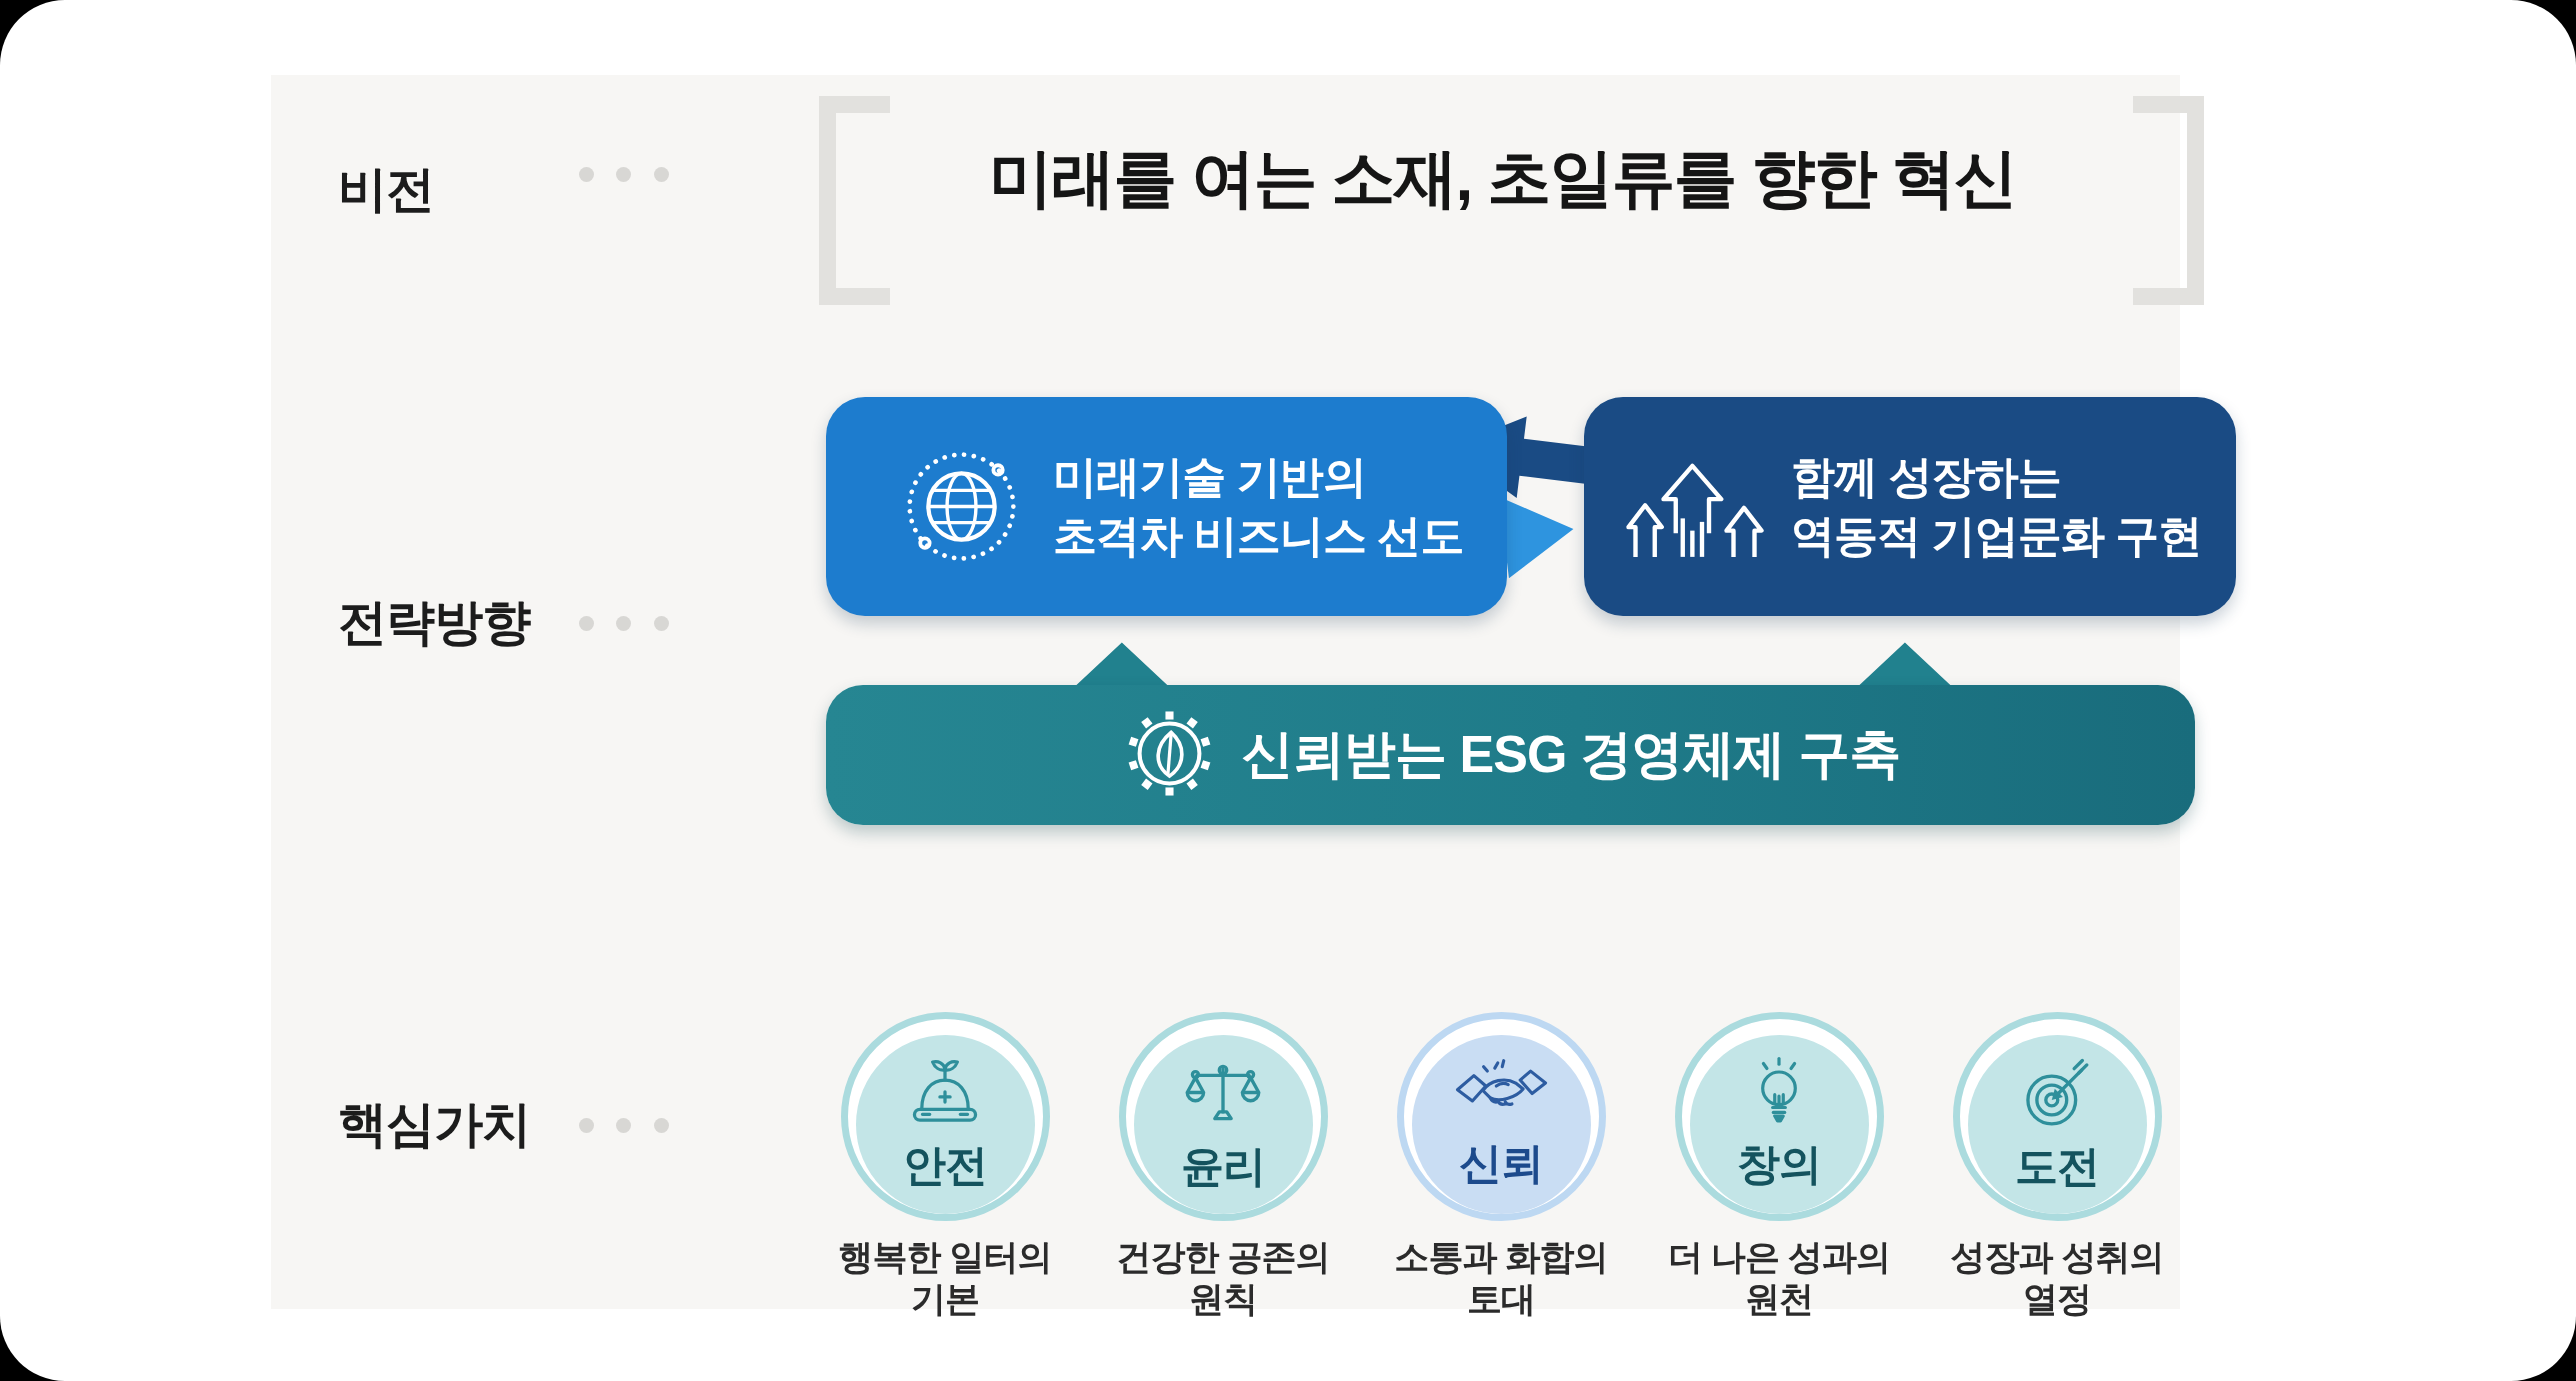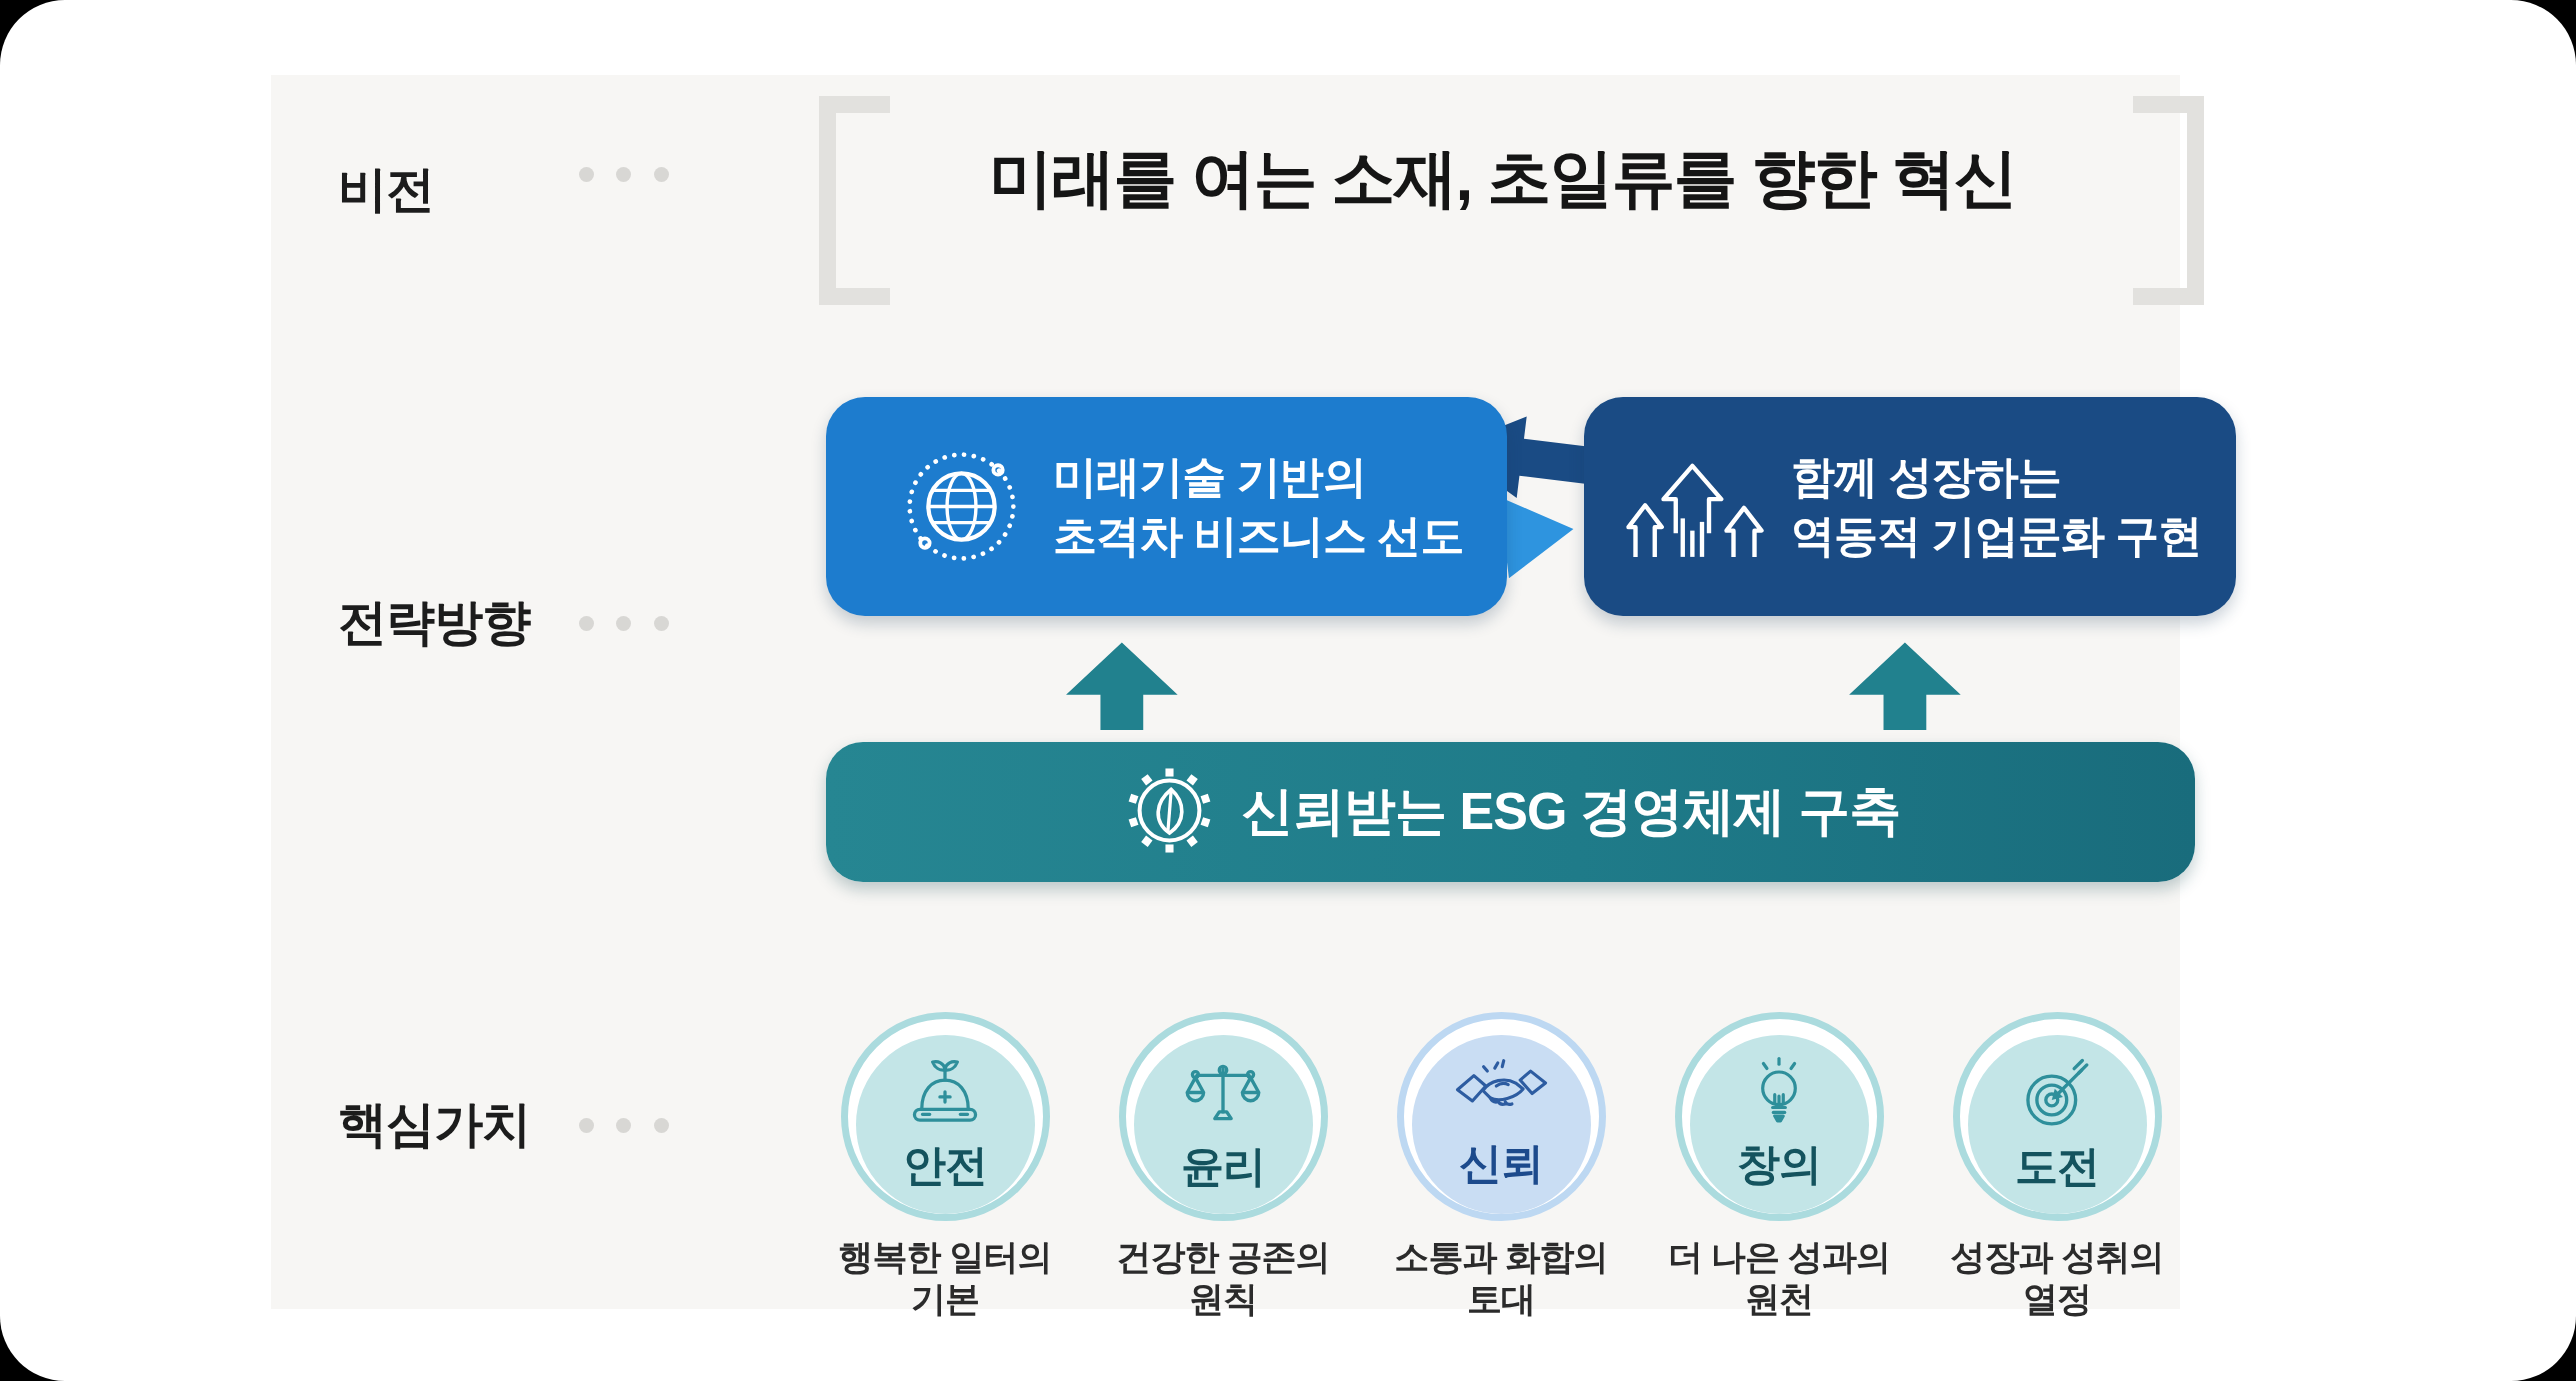--- a/index.html
+++ b/index.html
@@ -37,21 +37,21 @@
   .sbox .btext{font-size:44px;font-weight:700;line-height:1.34;letter-spacing:-0.9px;}
   .sbox-left{left:826px;width:605px;background:#1d7cce;padding-left:76px;gap:32px;}
   .sbox-right{left:1584px;width:611px;background:#1a4b84;padding-left:41px;gap:26px;}
   .sbox .icon{flex:0 0 auto;color:#fff;display:flex;}
 
   #swap-arrows{position:absolute;left:1417px;top:390px;}
   #up-arrows{position:absolute;left:1027px;top:637px;}
 
   
   .esg-bar{
-    position:absolute;left:826px;top:742px;width:1369px;height:140px;border-radius:37px;
+    position:absolute;left:826px;top:685px;width:1369px;height:140px;border-radius:37px;
     background:linear-gradient(90deg,#268692 0%,#1f7b89 55%,#196c7c 100%);
     display:flex;align-items:center;justify-content:center;gap:24px;color:#fff;
     box-shadow:0 7.5px 15px rgba(20,70,80,.25);
   }
   .esg-bar .etext{font-size:52px;font-weight:700;letter-spacing:-0.9px;}
 
   
   .value-item{position:absolute;top:1012px;width:280px;display:flex;flex-direction:column;align-items:center;}
   .v1{left:805px;} .v2{left:1083px;} .v3{left:1361px;} .v4{left:1639px;} .v5{left:1917px;}
   .ring{width:209px;height:209px;border-radius:50%;background:#fff;display:flex;align-items:flex-end;justify-content:center;box-sizing:border-box;}

